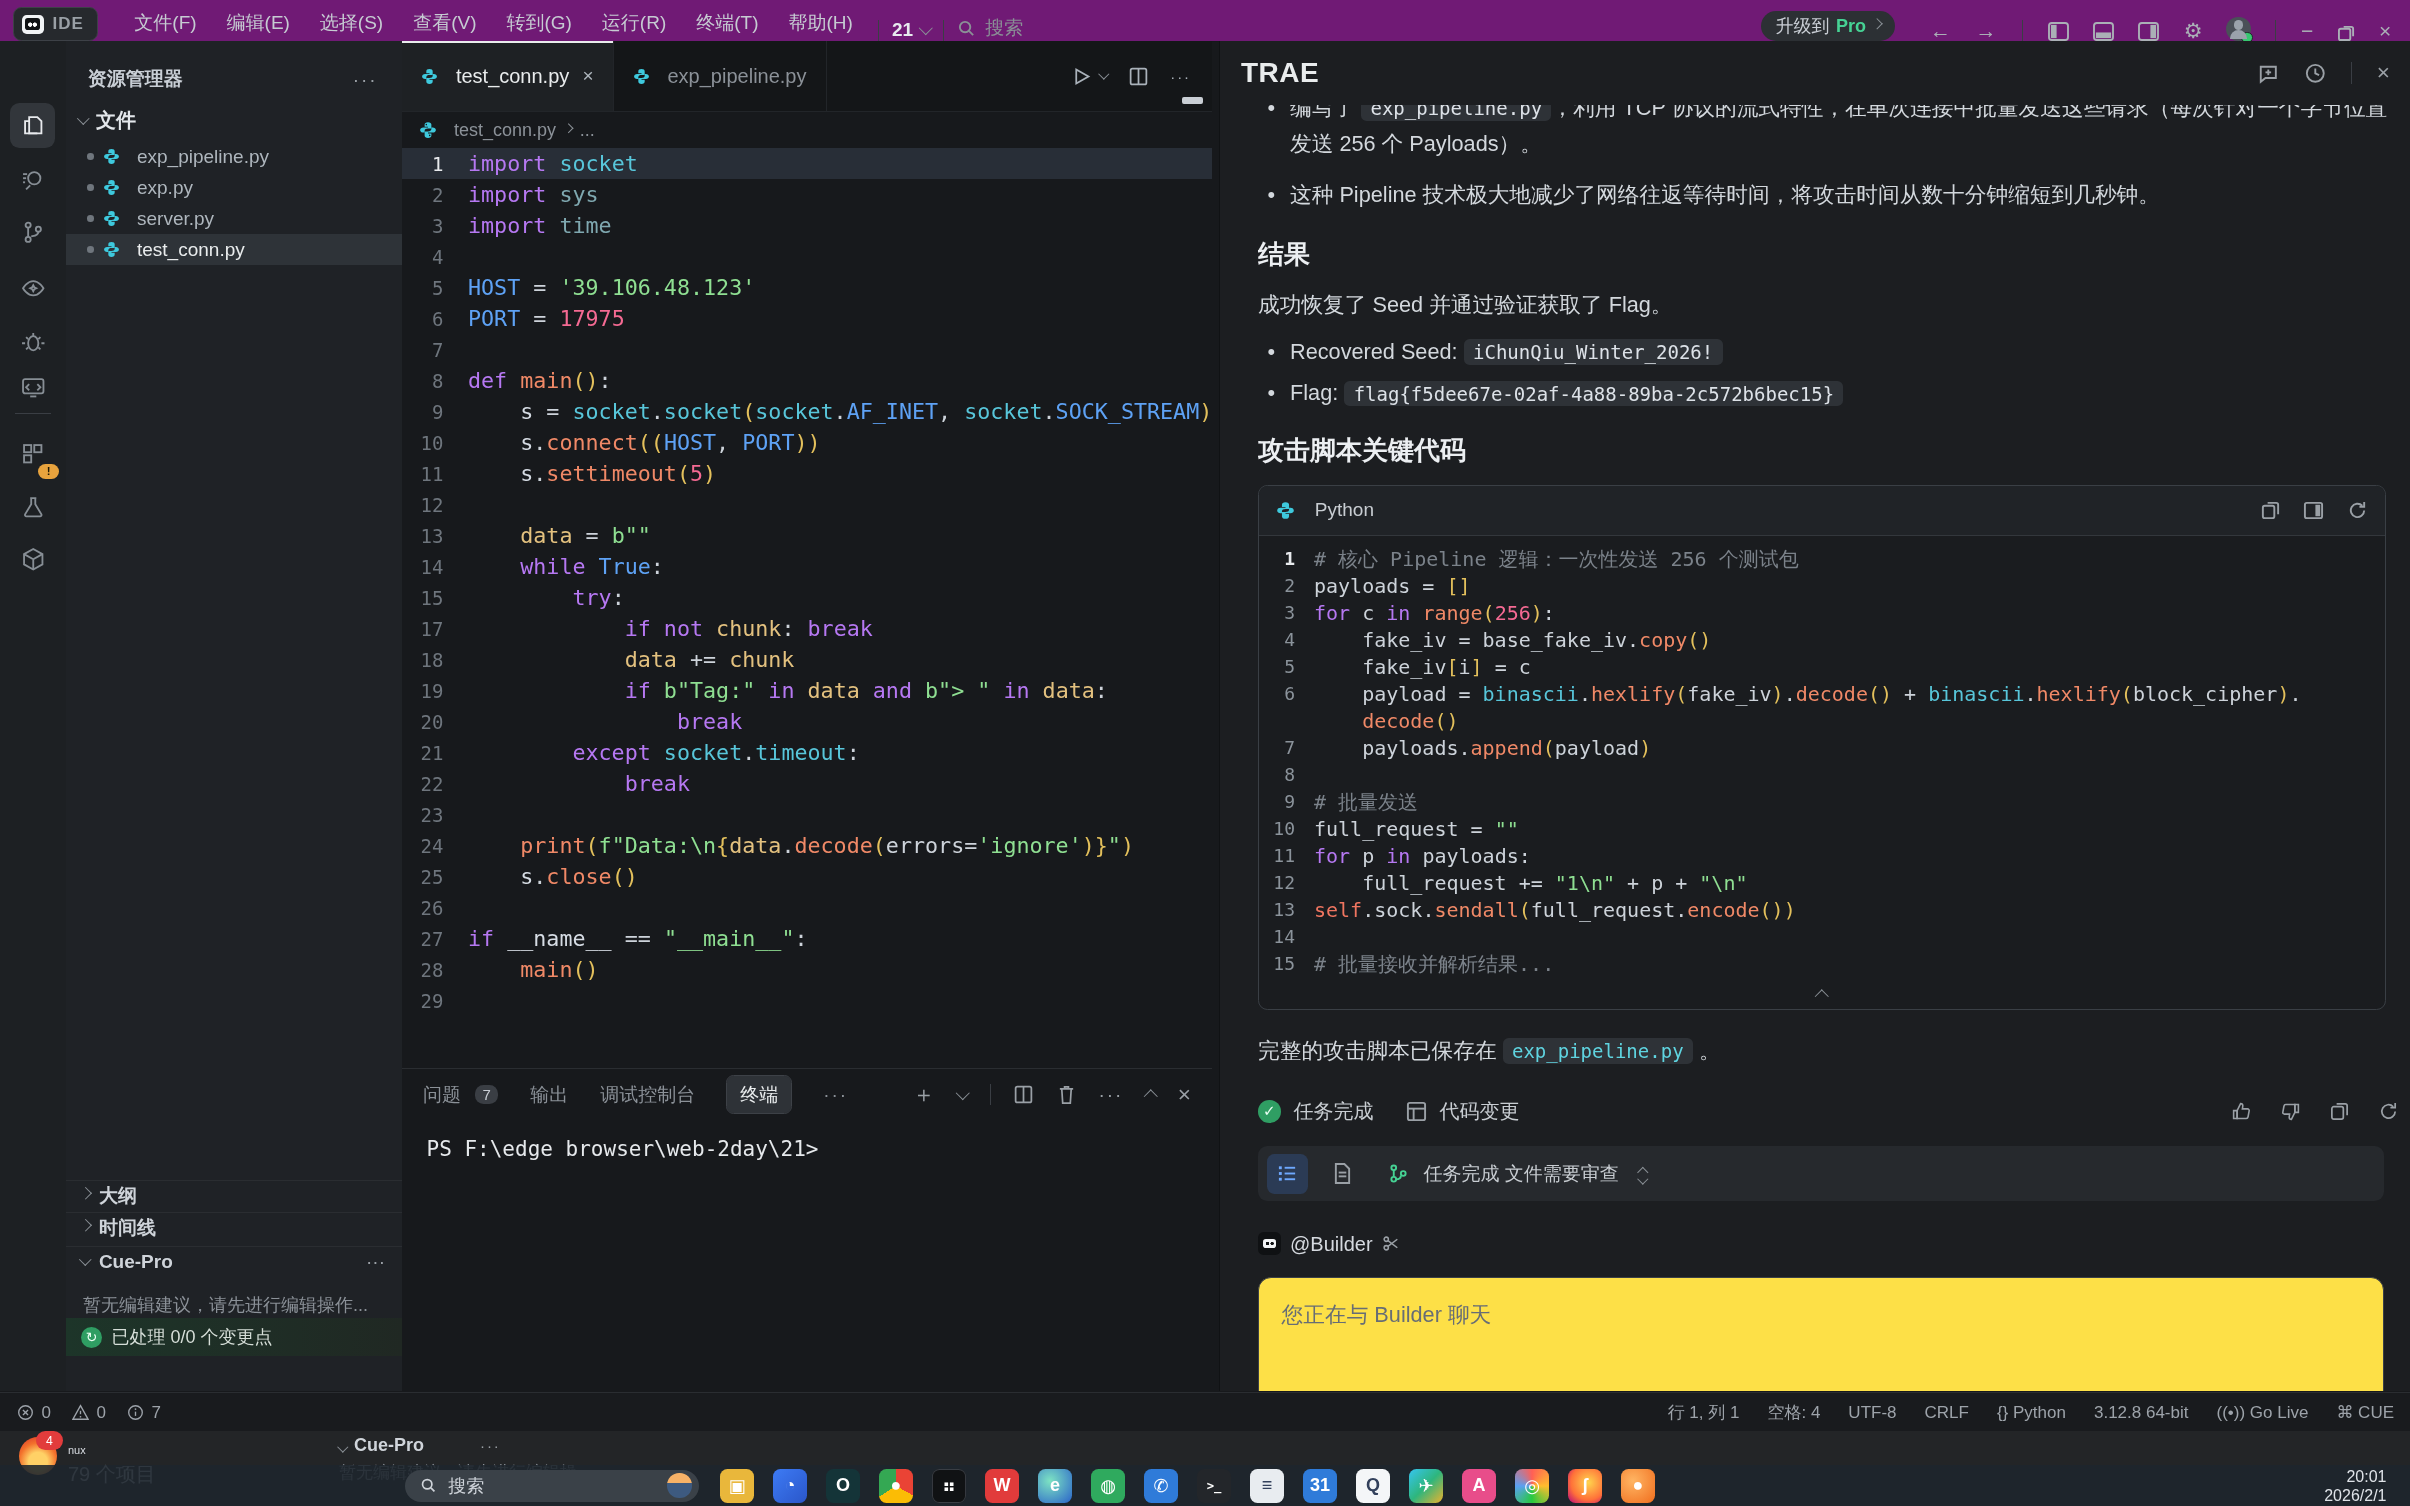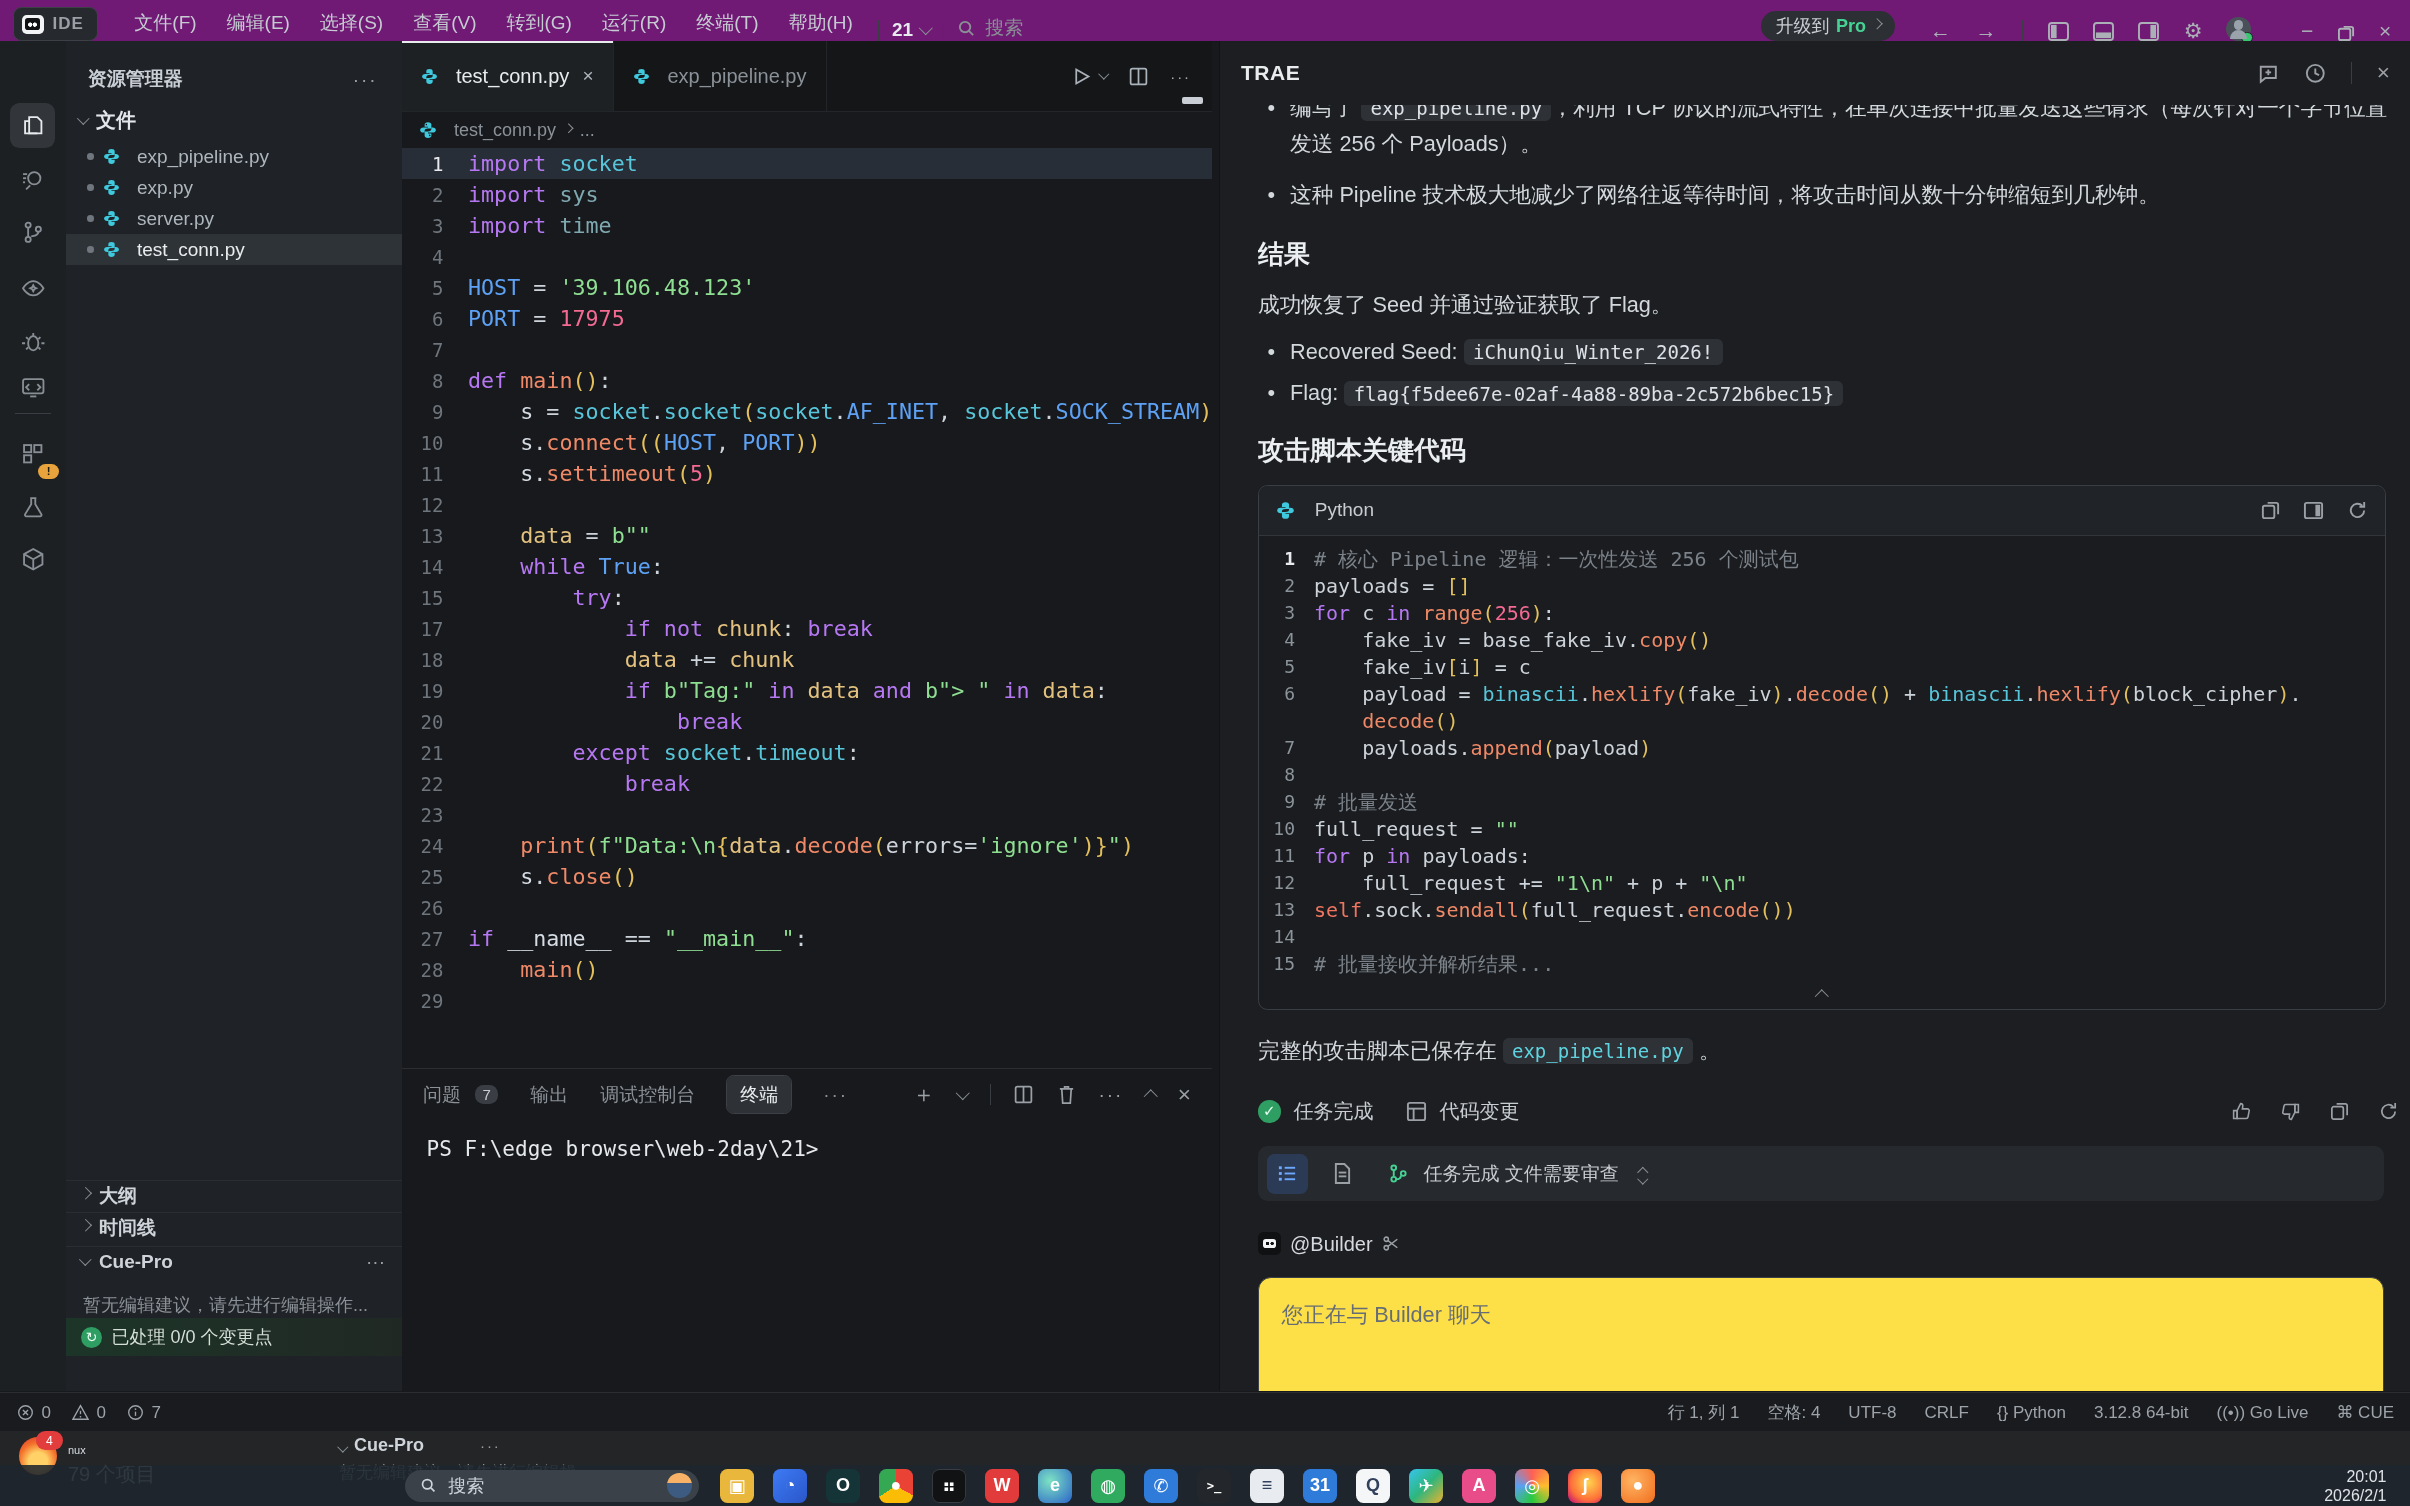--- a/index.html
+++ b/index.html
@@ -74,21 +74,21 @@
   .panel{position:absolute;left:0;top:1027px;width:100%;height:323px;border-top:0.9px solid #2a2d31;background:#17191c}
   .panel-tabs{position:absolute;left:0;top:0;width:100%;height:51px;display:flex;align-items:center;padding:0 21px;box-sizing:border-box;gap:32px;font-size:19px;color:#8b9198}
   .ptab{display:flex;align-items:center;gap:14px}
   .ptab.active{color:#e9eced;background:#2e3237;border-radius:6.6px;padding:5.6px 13px;outline:0.9px solid #3d4147}
   .pbadge{background:#3a3e44;color:#c9ced5;font-size:15px;border-radius:8.5px;padding:0.9px 7.5px}
   .panel-ico{color:#9aa0a6;display:flex;align-items:center}
   .term-line{position:absolute;left:24.5px;top:68px;font-family:"DejaVu Sans Mono","Liberation Mono",monospace;font-size:21px;color:#e6e9ec;white-space:pre}
   
   .chatpanel{left:1219px;top:41px;width:1191px;height:1350px;background:#1c1e21;border-left:0.9px solid #101214}
   .chat-head{position:absolute;left:0;top:0;width:100%;height:64px;display:flex;align-items:center;padding:0 21px;box-sizing:border-box}
-  .chat-title{font-size:21px;font-weight:bold;color:#e9eced;letter-spacing:0.5px}
+  .chat-title{font-size:28px;font-weight:bold;color:#e9eced;letter-spacing:0.5px}
   .chat-head .icons{margin-left:auto;display:flex;align-items:center;gap:24.5px;color:#9aa0a6}
   .chat-body{position:absolute;left:38px;top:64px;width:1141px;height:1286px;overflow:hidden;font-size:21.7px;color:#d3d8dd;line-height:36px}
   .bullet{position:relative;padding-left:32px}
   .bullet::before{content:"•";position:absolute;left:9.4px;color:#d3d8dd}
   .chip{font-family:"DejaVu Sans Mono","Liberation Mono",monospace;font-size:19px;background:#2e3237;border-radius:5.6px;padding:1.9px 9.4px;color:#dde2e8}
   .chip.link{color:#5fd4e0}
   .c-h{font-size:26px;font-weight:bold;color:#eceff2;line-height:32px}
   .codeblock{width:1126px;border:0.9px solid #3a3f45;border-radius:9.4px;background:#1a1c1f;overflow:hidden}
   .cb-head{height:49px;background:#202327;border-bottom:0.9px solid #33373c;display:flex;align-items:center;gap:11.3px;padding:0 17px;font-size:19px;color:#c8cdd2}
   .cb-head .icons{margin-left:auto;display:flex;gap:22.6px;color:#9aa0a6}

